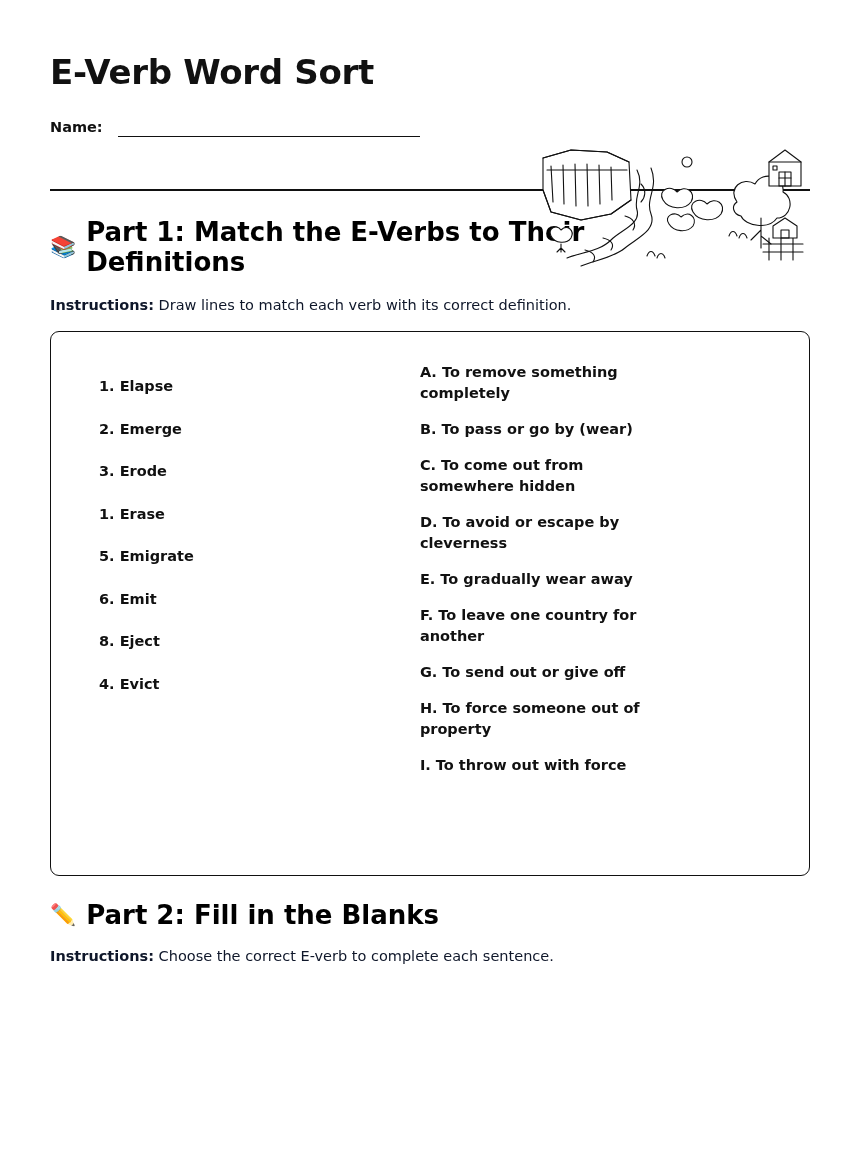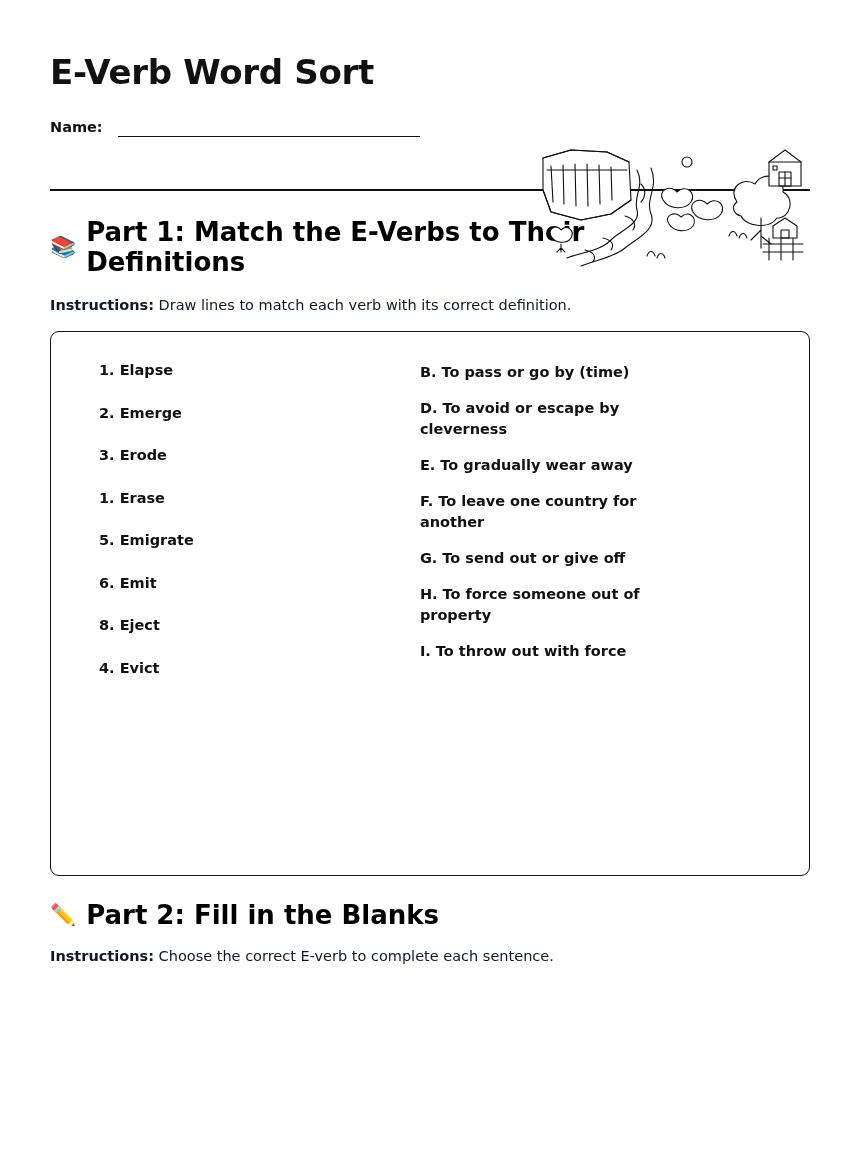--- a/index.html
+++ b/index.html
@@ -84,21 +84,21 @@
   .instructions span.text { font-weight: normal; }
   
   .match-box {
     border: 1.6px solid #111;
     border-radius: 9px;
     padding: 30px 26px 26px 26px;
     display: flex;
     width: 760px;
     height: 545px;
   }
-  .col-left { width: 48%; padding-left: 22px; }
+  .col-left { width: 48%; padding-left: 22px; margin-top: 16px; }
   .col-right { width: 52%; padding-left: 4px; }
   .word-item {
     font-size: 14.5px;
     font-weight: bold;
     margin-bottom: 26.5px;
     color: #111;
   }
   .def-item {
     font-size: 14.5px;
     font-weight: bold;
@@ -187,21 +187,23 @@
       <div class="word-item">1. Elapse</div>
       <div class="word-item">2. Emerge</div>
       <div class="word-item">3. Erode</div>
       <div class="word-item">1. Erase</div>
       <div class="word-item">5. Emigrate</div>
       <div class="word-item">6. Emit</div>
       <div class="word-item">8. Eject</div>
       <div class="word-item">4. Evict</div>
     </div>
     <div class="col-right">
-      <div class="def-item">B. To pass or go by (time)</div>
+      <div class="def-item">A. To remove something completely</div>
+      <div class="def-item">B. To pass or go by (wear)</div>
+      <div class="def-item">C. To come out from somewhere hidden</div>
       <div class="def-item">D. To avoid or escape by cleverness</div>
       <div class="def-item">E. To gradually wear away</div>
       <div class="def-item">F. To leave one country for another</div>
       <div class="def-item">G. To send out or give off</div>
       <div class="def-item">H. To force someone out of property</div>
       <div class="def-item">I. To throw out with force</div>
     </div>
   </div>
 
   <div class="part2">

